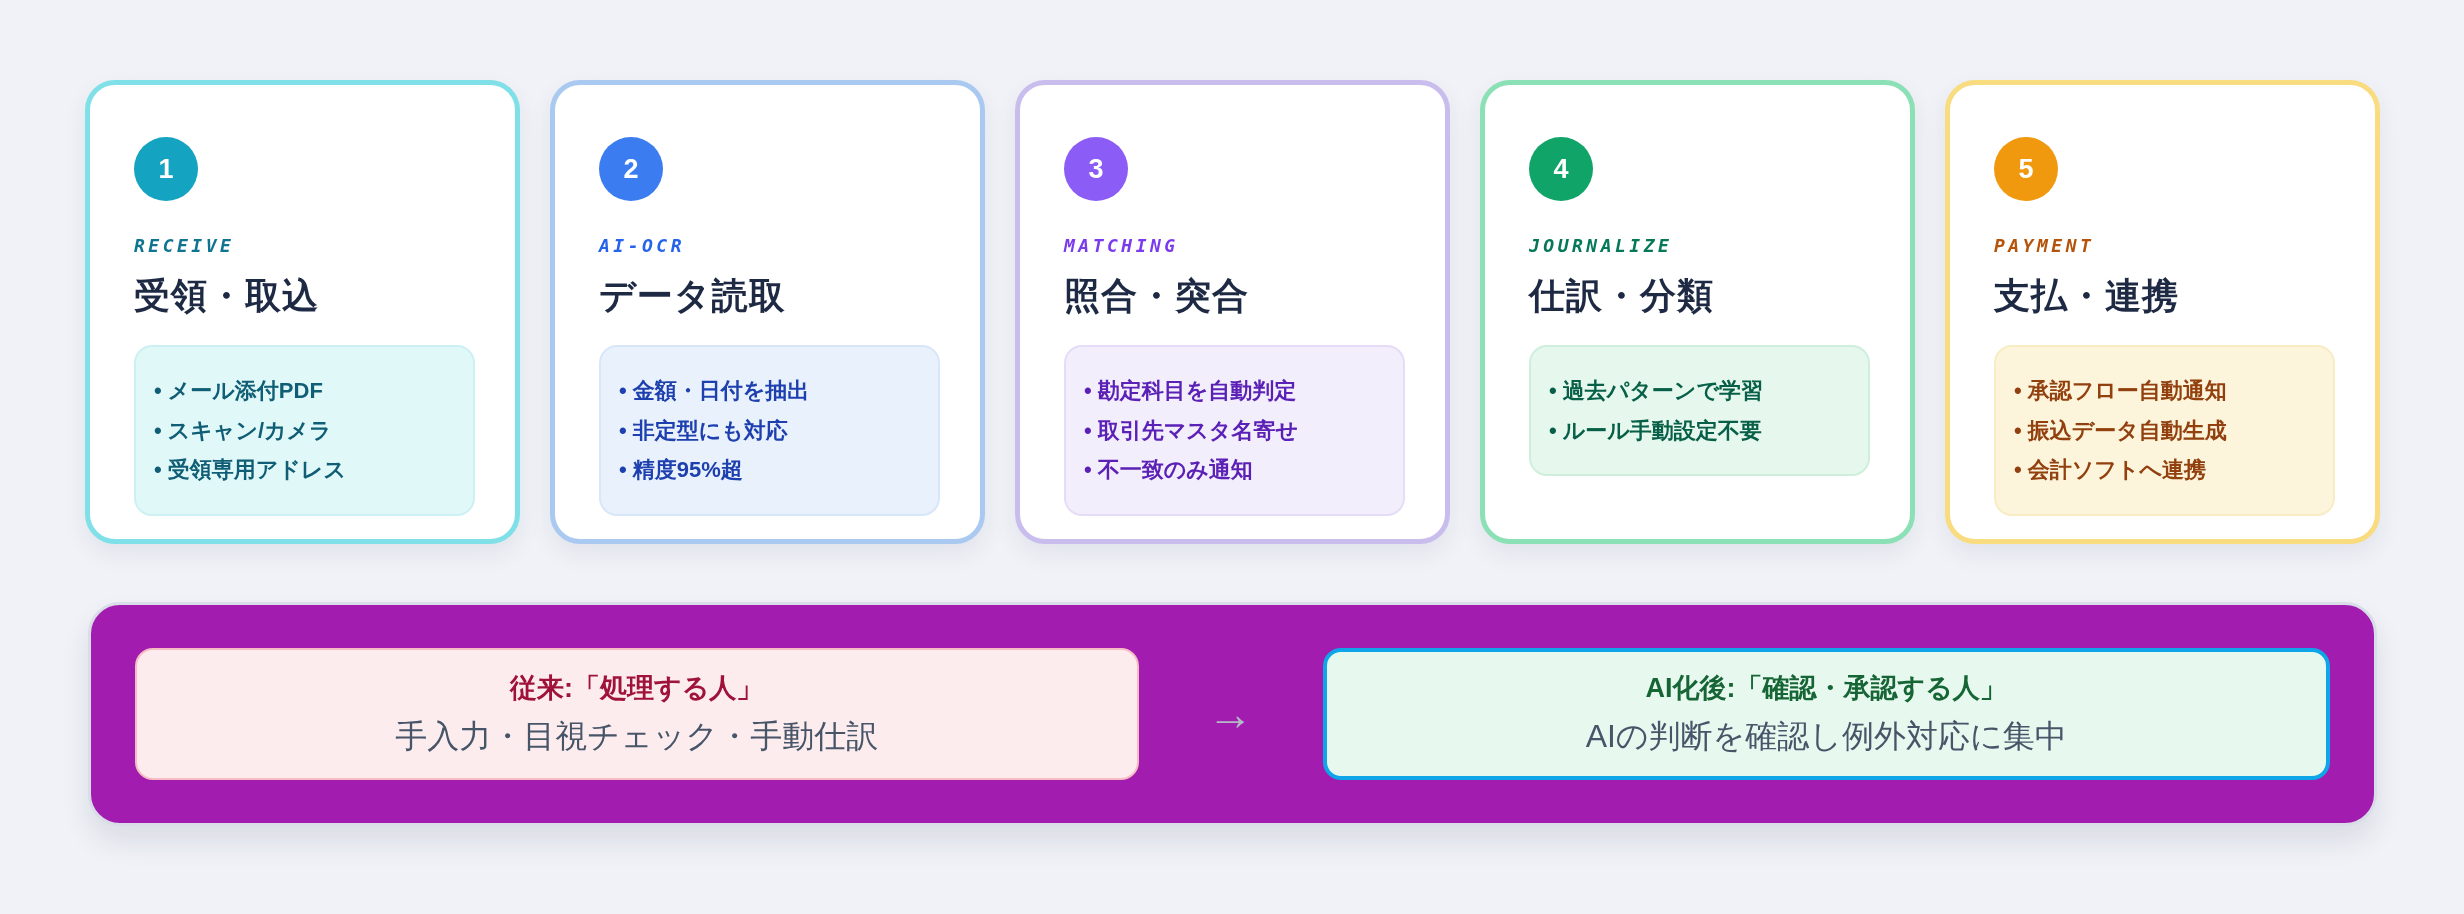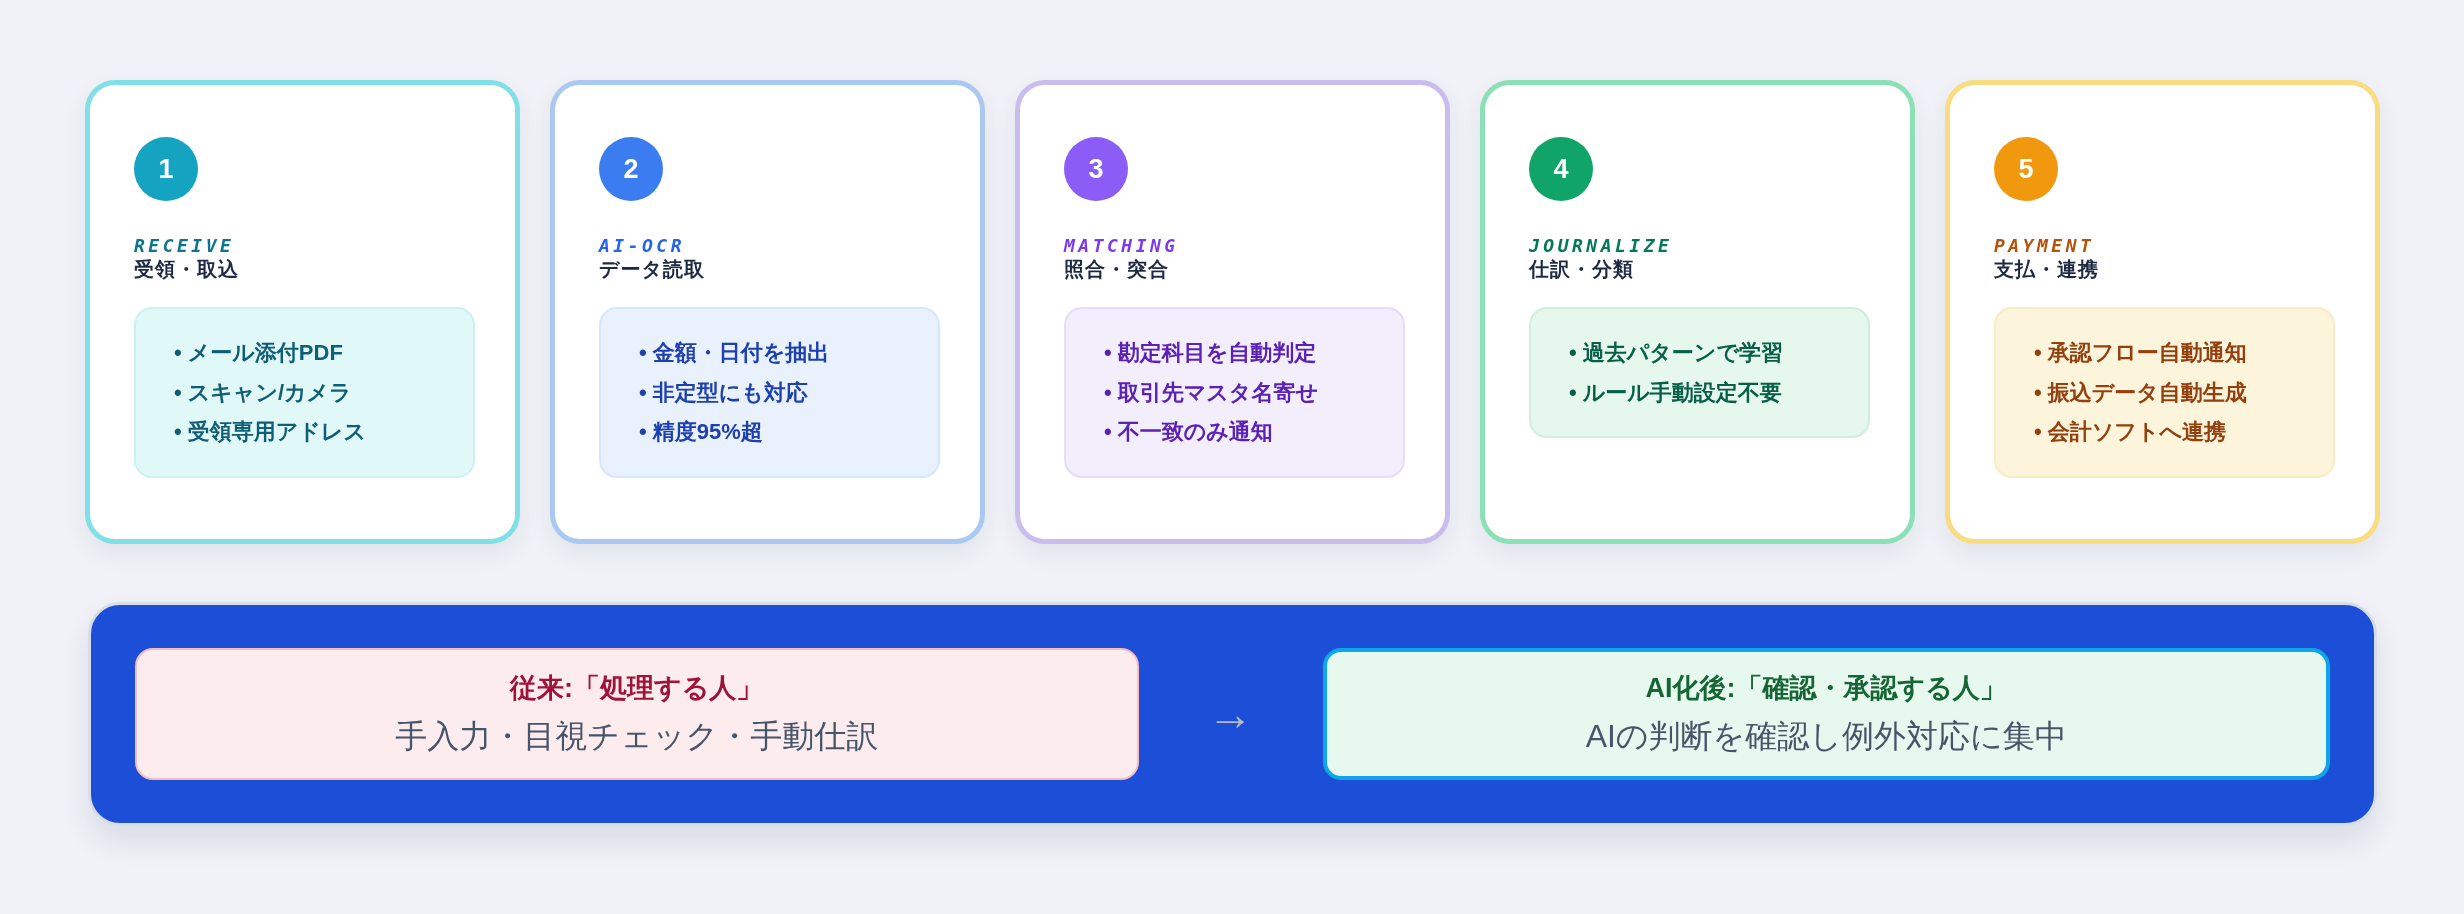--- a/index.html
+++ b/index.html
@@ -35,44 +35,45 @@
   }
   .step-label {
     margin-top: 34px;
     font-family: "DejaVu Sans Mono", monospace;
     font-size: 18px; font-weight: bold;
     letter-spacing: 3.5px;
     color: var(--label, #555);
     font-style: italic;
   }
   .step-title {
-    font-size: 20px; font-weight: bold;
+    margin-top: 16px;
+    font-size: 36px; font-weight: bold;
     color: #1e2a44;
     letter-spacing: 1px;
   }
   .step-bullets {
     margin-top: 24px;
     list-style: none;
     background: var(--box-bg, #f5f5f5);
     border: 2px solid var(--box-border, transparent);
     border-radius: 18px;
-    padding: 24px 20px 24px 38px;
+    padding: 24px 20px 24px 18px;
   }
   .step-bullets li {
     font-size: 22px; font-weight: bold;
     line-height: 1.8;
     color: var(--bullet, #333);
   }
   .step-bullets li::before { content: "• "; }
 
   
   .comparison {
     margin: 58px 87px 0 88px;
     height: 224px;
-    background: #1d4ed8;
+    background: #a21caf;
     border: 3px solid #d9dde8;
     border-radius: 32px;
     box-shadow: 0 16px 28px rgba(30, 42, 68, 0.10);
     display: flex;
     align-items: center;
     padding: 0 44px;
     gap: 36px;
   }
   .cmp-box {
     flex: 1;

